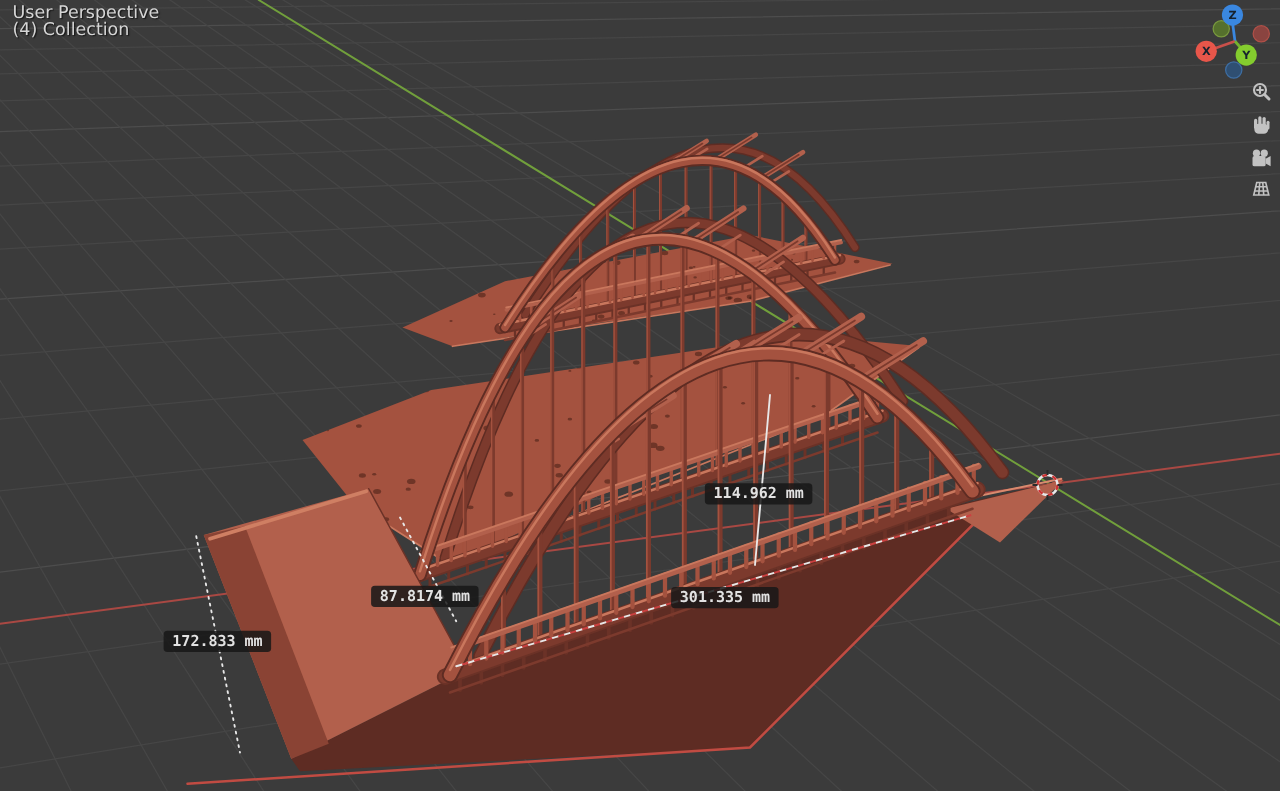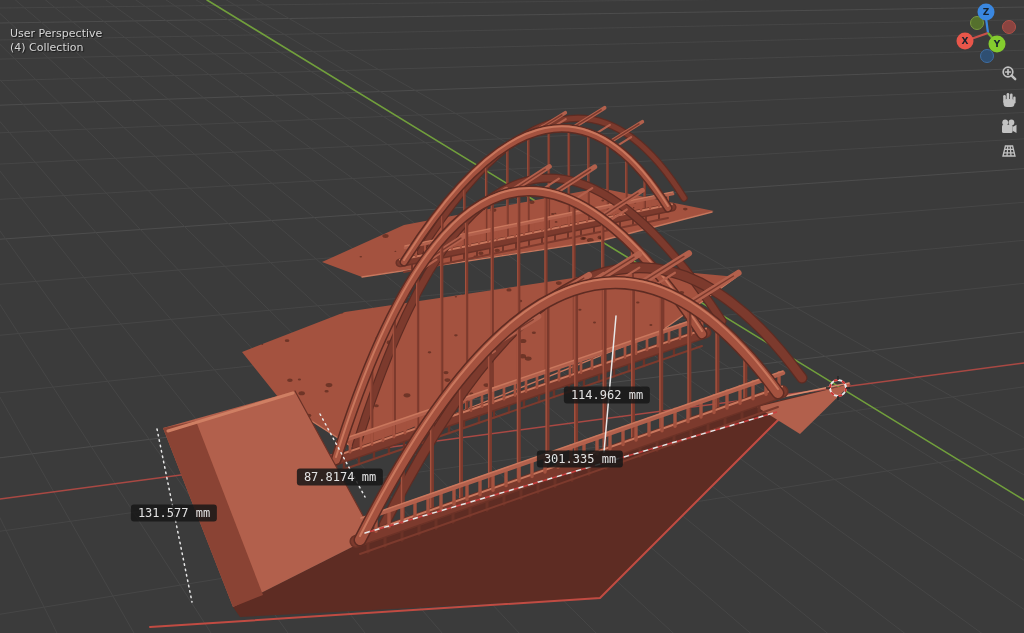--- a/index.html
+++ b/index.html
@@ -1,23 +1,23 @@
 <!DOCTYPE html>
 <html><head>
 <meta charset="utf-8">
 <style>
   html,body{margin:0;padding:0;background:#222;}
   #stage{position:relative;width:1024px;height:633px;overflow:hidden;background:#3b3b3b;
          font-family:"DejaVu Sans", sans-serif;}
   #scene{position:absolute;left:0;top:0;}
-  .hdr{position:absolute;left:10px;color:#d5d5d5;font-size:11px;line-height:14px;
-       text-shadow:1px 1px 1px rgba(0,0,0,.65);white-space:nowrap;margin-top:24px;}
+  .hdr{position:absolute;left:10px;color:#d5d5d5;font-size:14px;line-height:14px;
+       text-shadow:1px 1px 1px rgba(0,0,0,.65);white-space:nowrap;}
   .mlabel{position:absolute;transform:translate(-50%,-50%);background:rgba(24,24,24,.85);
           color:#e2e2e2;font-family:"DejaVu Sans Mono", monospace;font-size:12px;
-          padding:1px 7px 2px 7px;border-radius:3px;white-space:nowrap;letter-spacing:0;}
+          padding:1px 7px 2px 7px;border-radius:3px;white-space:nowrap;letter-spacing:0;font-weight:bold;}
   .gtxt{font-family:"DejaVu Sans", sans-serif;font-size:9px;font-weight:bold;fill:#16222e;}
 </style>
 </head>
 <body>
 
 <div id="stage">
 
   <svg id="scene" width="1024" height="633" viewBox="0 0 1024 633">
       <g>
         <line x1="0" y1="8" x2="1300" y2="-7.4074074074074066" stroke="#464646" stroke-width="1" stroke-linecap="round"></line>
@@ -603,17 +603,17 @@
     </g>
     <g transform="translate(1009,151)" stroke="#c2c2c2" fill="none" stroke-width="1.3">
       <path d="M-6,5 L-3.6,-5 L3.6,-5 L6,5 Z"></path>
       <path d="M-1.2,-5 L-2,5 M1.2,-5 L2,5 M-4.4,-1.6 L4.4,-1.6 M-5.3,1.8 L5.3,1.8"></path>
     </g>
   </svg>
 
   <div class="hdr" style="top:3px">User Perspective</div>
   <div class="hdr" style="top:17px">(4) Collection</div>
 
-  <div class="mlabel" style="left:174px;top:513px">131.577 mm</div>
+  <div class="mlabel" style="left:174px;top:513px">172.833 mm</div>
   <div class="mlabel" style="left:340px;top:477px">87.8174 mm</div>
   <div class="mlabel" style="left:607px;top:395px">114.962 mm</div>
-  <div class="mlabel" style="left:580px;top:459px">301.335 mm</div>
+  <div class="mlabel" style="left:580px;top:478px">301.335 mm</div>
 </div>
 
 </body></html>

